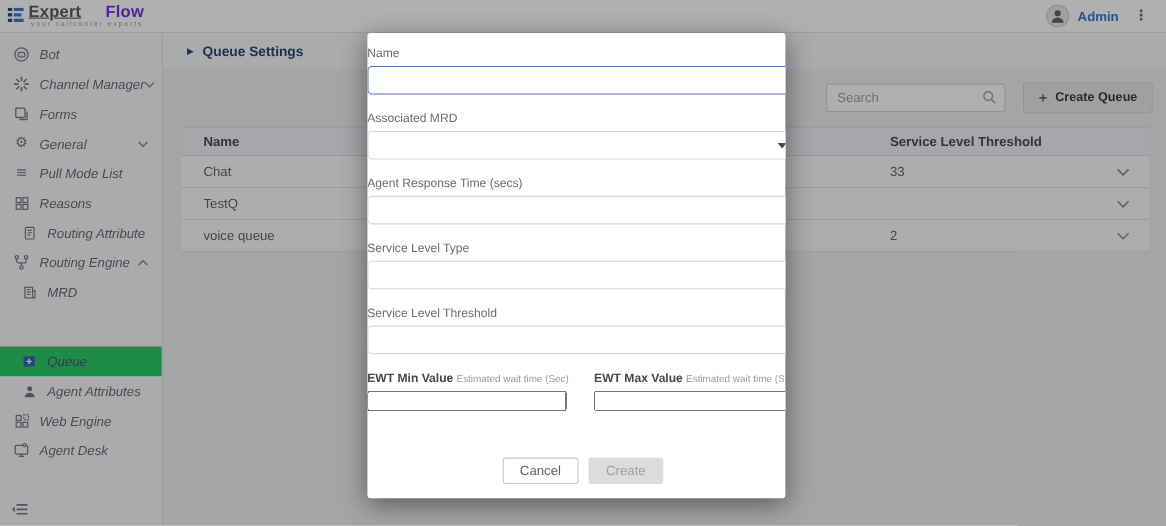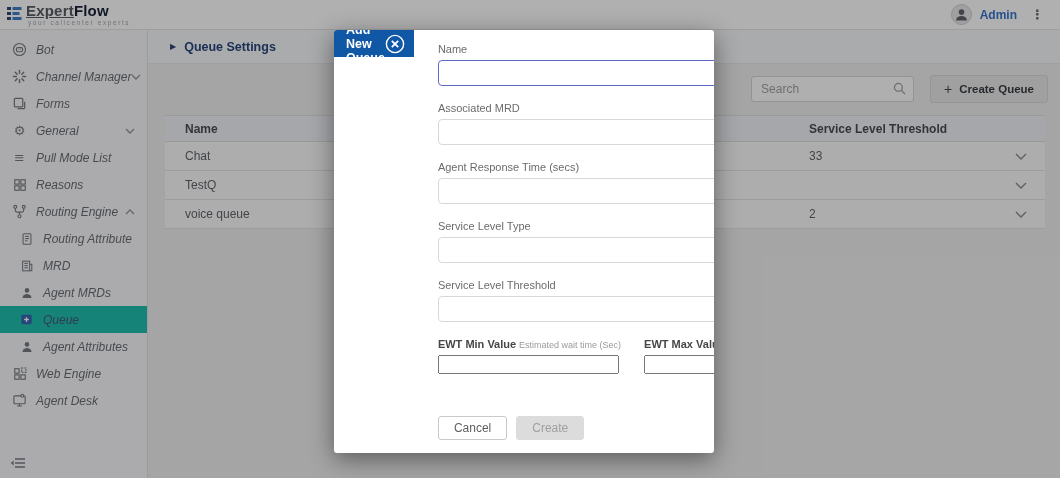--- a/index.html
+++ b/index.html
@@ -10,40 +10,40 @@
   
   .top-header {
     position:absolute; top:0; left:0; width:1060px; height:30px;
     background:#fbfbfb; border-bottom:1px solid #e0e0e0;
     display:flex; align-items:center; justify-content:space-between; z-index:2;
   }
   .logo { display:flex; align-items:flex-start; gap:3px; padding-left:7px; }
   .logo-mark { margin-top:4px; }
   .brand { font-size:15px; font-weight:bold; line-height:15px; letter-spacing:0.2px; }
   .brand .b1 { color:#4e5258;text-decoration:underline; }
-  .brand .b2 { color:#0f172a; }
+  .brand .b2 { color:#6d28d9;margin-left:22px; }
   .tagline { font-size:6.5px; color:#9aa0a6; letter-spacing:1.6px; margin-top:1px; padding-left:2px; }
   .header-right { display:flex; align-items:center; gap:8px; padding-right:10px; }
   .avatar { width:21px; height:21px; border-radius:50%; background:#e3e3e3; border:1px solid #c9c9c9;
     display:flex; align-items:center; justify-content:center; overflow:hidden; }
   .admin-name { color:#2e6fc4; font-size:12px; font-weight:bold; }
   .kebab { color:#5f6368; font-size:13px; font-weight:bold; padding:0 6px; cursor:pointer; letter-spacing:0; }
 
   
   .sidebar {
     position:absolute; top:30px; left:0; width:148px; height:448px;
     background:#f4f4f5; border-right:1px solid #dcdcdc; padding-top:6px; z-index:2;
   }
   .nav-item { display:flex; align-items:center; height:27px; padding-left:11px; cursor:pointer;font-style:italic; }
   .nav-item .nv-icon { width:17px; min-width:17px; height:16px; display:flex; align-items:center; justify-content:center;
     color:#6e7378; font-size:13px; line-height:16px; }
   .nav-item .nv-label { font-size:12px; color:#5f6469; margin-left:8px; white-space:nowrap; }
   .nav-item .nv-chev { margin-left:auto; padding-right:12px; display:flex; align-items:center; }
   .nav-item.sub { padding-left:18px; }
-  .nav-item.selected { background:#14b8a6; }
+  .nav-item.selected { background:#22c55e;margin-top:36px; }
   .nav-item.selected .nv-label { color:#3e4e6b; }
   .glyph { font-family:"DejaVu Sans", sans-serif; }
   .collapse-btn { position:absolute; left:10px; bottom:8px; cursor:pointer; }
 
   
   .content { position:absolute; top:30px; left:148px; width:912px; height:448px; background:#ebebeb; }
   .accordion {
     height:34px; background:#f2f3f5; border-bottom:1px solid #e3e3e3;
     display:flex; align-items:center; padding-left:22px; gap:8px; cursor:pointer;
   }
@@ -102,21 +102,21 @@
   .select-wrap { position:relative; }
   .select-caret {
     position:absolute; right:11px; top:11px; width:0; height:0;
     border-left:4px solid transparent; border-right:4px solid transparent; border-top:5px solid #4a4a4a;
   }
   .ewt-row { display:flex; gap:23px; margin-bottom:14px; }
   .ewt-col { flex:1; }
   .ewt-label { display:block; font-size:10.5px; margin-bottom:5px; white-space:nowrap; }
   .ewt-label .lb { font-weight:bold; color:#474747; font-size:11px; }
   .ewt-label .hint { color:#9a9a9a; font-size:9px; }
-  .modal-footer { display:flex; justify-content:flex-start; gap:9px; margin-top:auto; padding-bottom:3px; }
+  .modal-footer { display:flex; justify-content:center; gap:9px; margin-top:auto; padding-bottom:3px; }
   .btn { height:24px; padding:0 15px; border-radius:3px; font-size:12px; cursor:pointer; font-family:"Liberation Sans", sans-serif; }
   .btn-cancel { background:#fff; border:1px solid #c9c9c9; color:#5f5f5f; }
   .btn-create { background:#dcdcdc; border:1px solid #dcdcdc; color:#9f9f9f; cursor:default; }
 
   svg { display:block; }
 </style>
 </head>
 <body>
 
 <div class="app">
@@ -213,71 +213,62 @@
         <svg width="14" height="14" viewBox="0 0 16 16" fill="none" stroke="#6e7378" stroke-width="1.3">
           <rect x="2" y="2" width="5" height="5"></rect>
             <rect x="9" y="2" width="5" height="5"></rect>
           <rect x="2" y="9" width="5" height="5"></rect>
             <rect x="9" y="9" width="5" height="5"></rect>
         </svg>
       </span>
       <span class="nv-label">Reasons</span>
     </div>
 
+    <div class="nav-item sub">
+      <span class="nv-icon">
+        <svg width="14" height="14" viewBox="0 0 16 16" fill="none" stroke="#6e7378" stroke-width="1.2">
+          <rect x="3.5" y="2" width="9" height="12" rx="1"></rect>
+          <line x1="5.8" y1="5" x2="10.2" y2="5"></line>
+            <line x1="5.8" y1="7.5" x2="10.2" y2="7.5"></line>
+            <line x1="5.8" y1="10" x2="8.5" y2="10"></line>
+        </svg>
+      </span>
+      <span class="nv-label">Routing Attribute</span>
+    </div>
+
     <div class="nav-item">
       <span class="nv-icon">
         <svg width="15" height="15" viewBox="0 0 16 16" fill="none" stroke="#6e7378" stroke-width="1.2">
           <circle cx="3.5" cy="3" r="1.6"></circle>
             <circle cx="12.5" cy="3" r="1.6"></circle>
             <circle cx="8" cy="13" r="1.6"></circle>
           <path d="M3.5 4.6 v2 a2 2 0 0 0 2 2 h5 a2 2 0 0 0 2 -2 v-2 M8 8.6 v2.8"></path>
         </svg>
       </span>
       <span class="nv-label">Routing Engine</span>
       <span class="nv-chev">
         <svg width="10" height="6" viewBox="0 0 10 6" fill="none" stroke="#8a8f94" stroke-width="1.4">
             <polyline points="1,5 5,1 9,5"></polyline>
           </svg>
       </span>
-    </div>
-
-    <div class="nav-item sub">
-      <span class="nv-icon">
-        <svg width="14" height="14" viewBox="0 0 16 16" fill="none" stroke="#6e7378" stroke-width="1.2">
-          <rect x="3.5" y="2" width="9" height="12" rx="1"></rect>
-          <line x1="5.8" y1="5" x2="10.2" y2="5"></line>
-            <line x1="5.8" y1="7.5" x2="10.2" y2="7.5"></line>
-            <line x1="5.8" y1="10" x2="8.5" y2="10"></line>
-        </svg>
-      </span>
-      <span class="nv-label">Routing Attribute</span>
     </div>
 
     <div class="nav-item sub">
       <span class="nv-icon">
         <svg width="14" height="14" viewBox="0 0 16 16" fill="none" stroke="#6e7378" stroke-width="1.2">
           <rect x="3" y="2.5" width="8" height="11"></rect>
           <path d="M11 6 h2.5 v7.5 H11"></path>
           <line x1="5" y1="5" x2="9" y2="5"></line>
             <line x1="5" y1="7.5" x2="9" y2="7.5"></line>
             <line x1="5" y1="10" x2="9" y2="10"></line>
         </svg>
       </span>
       <span class="nv-label">MRD</span>
     </div>
 
-    <div class="nav-item sub">
-      <span class="nv-icon">
-        <svg width="14" height="14" viewBox="0 0 16 16">
-          <circle cx="8" cy="5" r="2.6" fill="#6e7378"></circle>
-          <path d="M2.8 13.8 a5.2 4.6 0 0 1 10.4 0 Z" fill="#6e7378"></path>
-        </svg>
-      </span>
-      <span class="nv-label">Agent MRDs</span>
-    </div>
 
     <div class="nav-item sub selected">
       <span class="nv-icon">
         <svg width="15" height="15" viewBox="0 0 16 16">
           <rect x="2.5" y="3" width="11" height="10" rx="1.5" fill="#2d5ca6"></rect>
           <line x1="8" y1="5.5" x2="8" y2="10.5" stroke="#ffffff" stroke-width="1.4"></line>
           <line x1="5.5" y1="8" x2="10.5" y2="8" stroke="#ffffff" stroke-width="1.4"></line>
         </svg>
       </span>
       <span class="nv-label">Queue</span>

